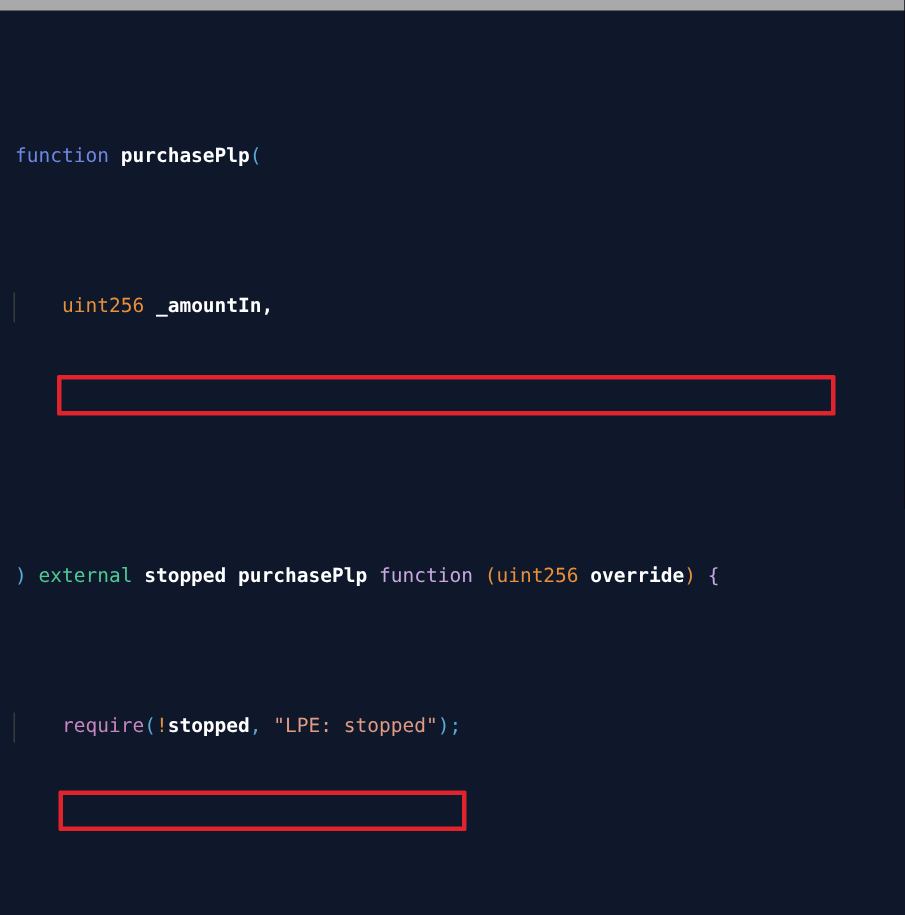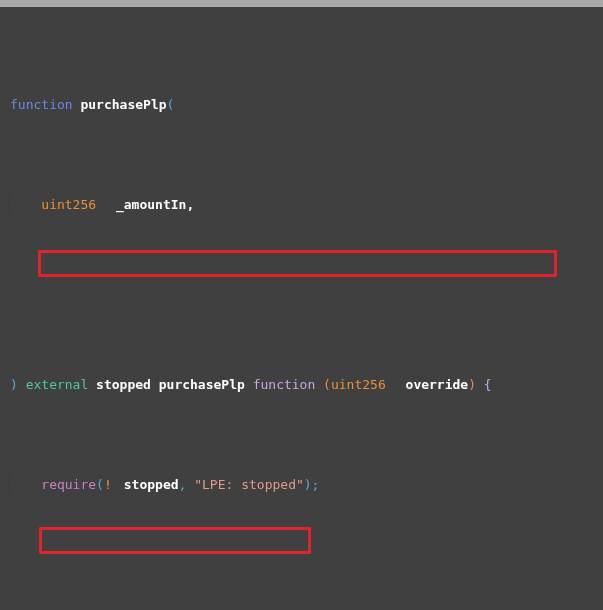--- a/index.html
+++ b/index.html
@@ -11,21 +11,21 @@
     width: 603px;
     height: 610px;
     overflow: hidden;
     font-family: "DejaVu Sans Mono", monospace;
   }
 
   #editor {
     position: relative;
     width: 603px;
     height: 610px;
-    background: #404040;
+    background: #0f172a;
     box-sizing: border-box;
   }
 
   
   #scrollbar-track {
     position: absolute;
     top: 0; left: 0;
     width: 603px;
     height: 7px;
     background: #1d1d1d;
@@ -68,21 +68,21 @@
   .g1 { left: 9px; }
 
   
   .kw        { color: #6f87e3; }            
   .vis       { color: #4ec994; }            
   .mod       { color: #ffffff; font-weight: bold; }  
   .ret       { color: #c8a8e0; }            
   .req       { color: #c586c0; }            
   .type      { color: #e8903a; }            
   .ident     { color: #ffffff; font-weight: bold; }
-  .plain     { color: #ffffff; font-weight: bold; margin-left: 12px; }
+  .plain     { color: #ffffff; font-weight: bold; }
   .str       { color: #e09b84; }            
   .op        { color: #e8903a; }            
   .punc      { color: #5aa8d8; }            
   .puncg     { color: #c8a8e0; }            
   .paren-o   { color: #e8903a; }
 
   
   .annot {
     position: absolute;
     border: 3px solid #e0232c;

